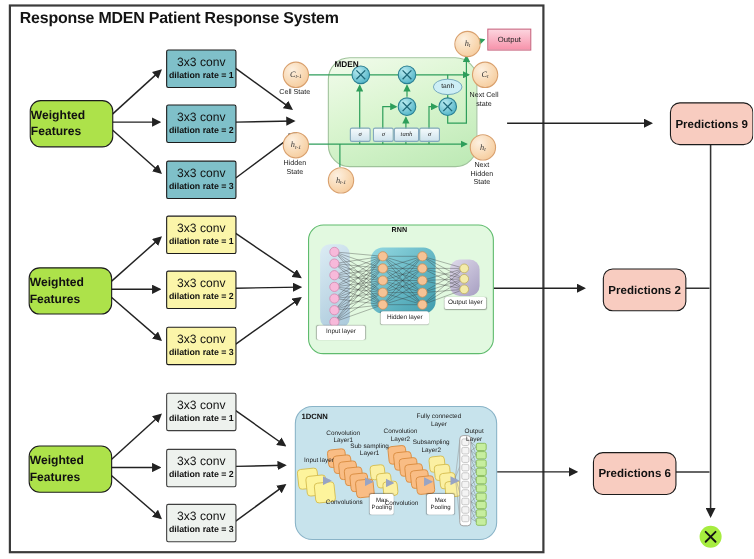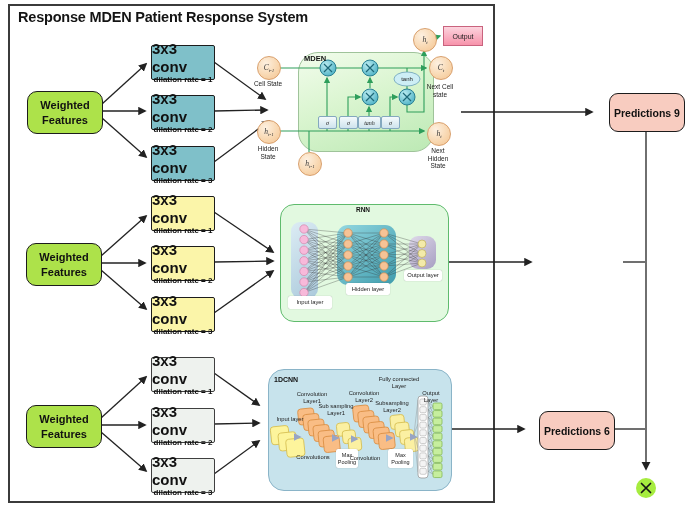--- a/index.html
+++ b/index.html
@@ -3,24 +3,24 @@
 <meta charset="utf-8">
 <style>
   html,body{margin:0;padding:0;background:#fff}
   .canvas{position:relative;width:685px;height:508px;background:#fff;overflow:hidden;
           font-family:"Liberation Sans","DejaVu Sans",sans-serif;}
   .abs{position:absolute}
   .outer-box{left:8px;top:4px;width:483px;height:495px;border:2px solid #3b3b3b;background:#fff;z-index:0}
   .title{left:18px;top:9px;font-size:14.5px;font-weight:bold;color:#141414;z-index:3;letter-spacing:-0.2px}
   .overlay{position:absolute;left:0;top:0;z-index:2}
   .feature-box{width:74px;height:41px;background:var(--feature_box,#ade24a);border:1.8px solid #1c1c1c;border-radius:10px;
-    display:flex;flex-direction:column;align-items:center;justify-content:center;font-weight:bold;font-size:11px;line-height:1.3;color:#111;z-index:3}
+    display:flex;flex-direction:column;justify-content:center;font-weight:bold;font-size:11px;line-height:1.3;color:#111;z-index:3}
   .conv-box{width:62px;height:33px;border:1.8px solid #1c1c1c;border-radius:2px;display:flex;flex-direction:column;
     align-items:center;justify-content:center;z-index:3;color:#111}
-  .conv-box .l1{font-weight:bold;font-size:15px;line-height:1.15}
+  .conv-box .l1{font-weight:normal;font-size:11px;line-height:1.15}
   .conv-box .l2{font-weight:bold;font-size:8px;line-height:1.25}
   .row1-conv{background:var(--conv_row1,#7fc0c9)}
   .row2-conv{background:var(--conv_row2,#fbf5a9)}
   .row3-conv{background:var(--conv_row3,#eef2ee);border-color:#3f3f3f}
   .pred-box{width:74px;height:37px;background:var(--prediction_box,#f8ccc0);border:1.8px solid #1c1c1c;border-radius:9px;
     display:flex;align-items:center;justify-content:center;font-weight:bold;font-size:10.5px;color:#111;z-index:3}
   .lstm-box{left:298px;top:52px;width:134px;height:98px;border-radius:20px;border:1px solid #9fc39a;
     background:linear-gradient(160deg,#f2fcec 0%,#daf5d0 45%,#bce9b4 100%);z-index:1}
   .lstm-title{left:304px;top:54px;font-size:7.5px;font-weight:bold;color:#111;z-index:3}
   .node-circle{width:22px;height:22px;border-radius:50%;
@@ -363,20 +363,23 @@
     <span class="l2">dilation rate = 1</span>
   </div>
   <div class="abs conv-box row2-conv" style="left:151px;top:246px">
     <span class="l1">3x3 conv</span>
     <span class="l2">dilation rate = 2</span>
   </div>
   <div class="abs conv-box row2-conv" style="left:151px;top:297px">
     <span class="l1">3x3 conv</span>
     <span class="l2">dilation rate = 3</span>
   </div>
+  <div class="abs pred-box" style="left:548px;top:244px">
+    <span>Predictions 2</span>
+  </div>
 
   <div class="abs feature-box" style="left:26px;top:405px">
     <span>Weighted</span>
     <span>Features</span>
   </div>
   <div class="abs conv-box row3-conv" style="left:151px;top:357px">
     <span class="l1">3x3 conv</span>
     <span class="l2">dilation rate = 1</span>
   </div>
   <div class="abs conv-box row3-conv" style="left:151px;top:408px">

